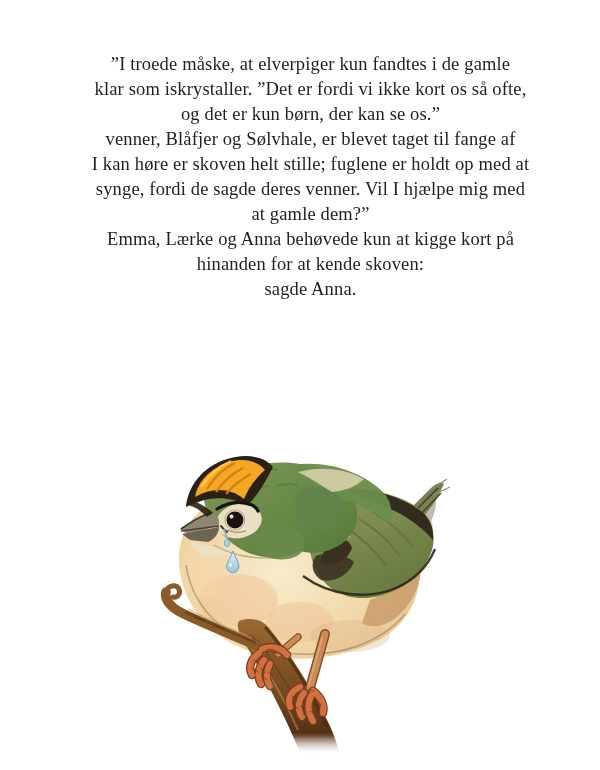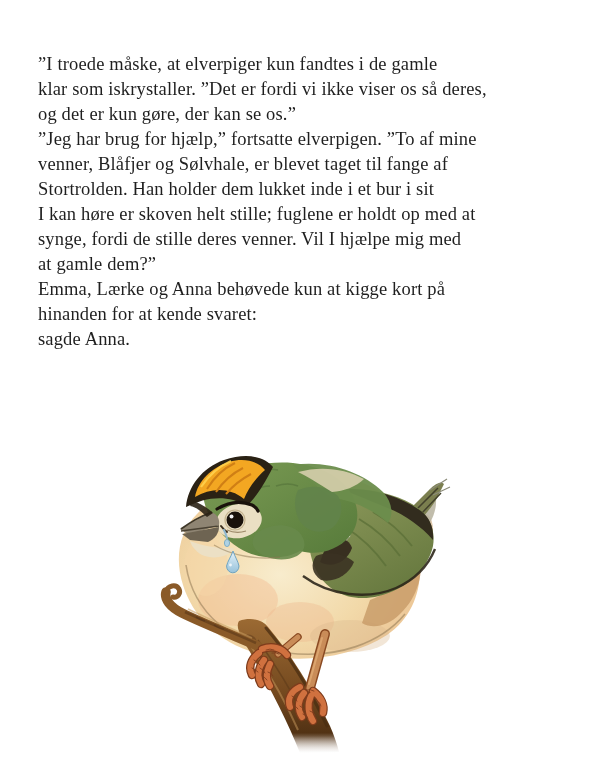--- a/index.html
+++ b/index.html
@@ -6,20 +6,21 @@
   body {
     width: 600px; height: 770px;
     background: #ffffff;
     font-family: "Liberation Serif", "DejaVu Serif", serif;
   }
   .page {
     position: relative;
     width: 600px; height: 770px;
     background: #ffffff;
     overflow: hidden;
+    text-align: center;
   }
   .story {
     position: absolute;
     left: 38px; top: 52px;
     width: 545px;
     color: #1f1f1f;
     font-size: 18.5px;
     line-height: 25px;
     letter-spacing: 0.15px;
   }
@@ -34,30 +35,28 @@
     pointer-events: none;
   }
 </style>
 </head>
 <body>
 
 <div class="page">
 
   <div class="story">
     <div class="line">”I troede måske, at elverpiger kun fandtes i de gamle</div>
-    <div class="line">klar som iskrystaller. ”Det er fordi vi ikke viser os så deres,</div>
-    <div class="line">og det er kun gøre, der kan se os.”</div>
-    <div class="line">”Jeg har brug for hjælp,” fortsatte elverpigen. ”To af mine</div>
+    <div class="line">klar som iskrystaller. ”Det er fordi vi ikke kort os så ofte,</div>
+    <div class="line">og det er kun børn, der kan se os.”</div>
     <div class="line">venner, Blåfjer og Sølvhale, er blevet taget til fange af</div>
-    <div class="line">Stortrolden. Han holder dem lukket inde i et bur i sit</div>
     <div class="line">I kan høre er skoven helt stille; fuglene er holdt op med at</div>
-    <div class="line">synge, fordi de stille deres venner. Vil I hjælpe mig med</div>
+    <div class="line">synge, fordi de sagde deres venner. Vil I hjælpe mig med</div>
     <div class="line">at gamle dem?”</div>
     <div class="line">Emma, Lærke og Anna behøvede kun at kigge kort på</div>
-    <div class="line">hinanden for at kende svaret:</div>
+    <div class="line">hinanden for at kende skoven:</div>
     <div class="line">sagde Anna.</div>
   </div>
 
   <svg class="illustration" viewBox="0 0 600 770" xmlns="http://www.w3.org/2000/svg">
     <defs>
       <radialGradient id="gBelly" cx="42%" cy="55%" r="72%">
         <stop offset="0" stop-color="#f8eccd"></stop>
         <stop offset="0.5" stop-color="#f2d9a9"></stop>
         <stop offset="1" stop-color="#e9bc8c"></stop>
       </radialGradient>

